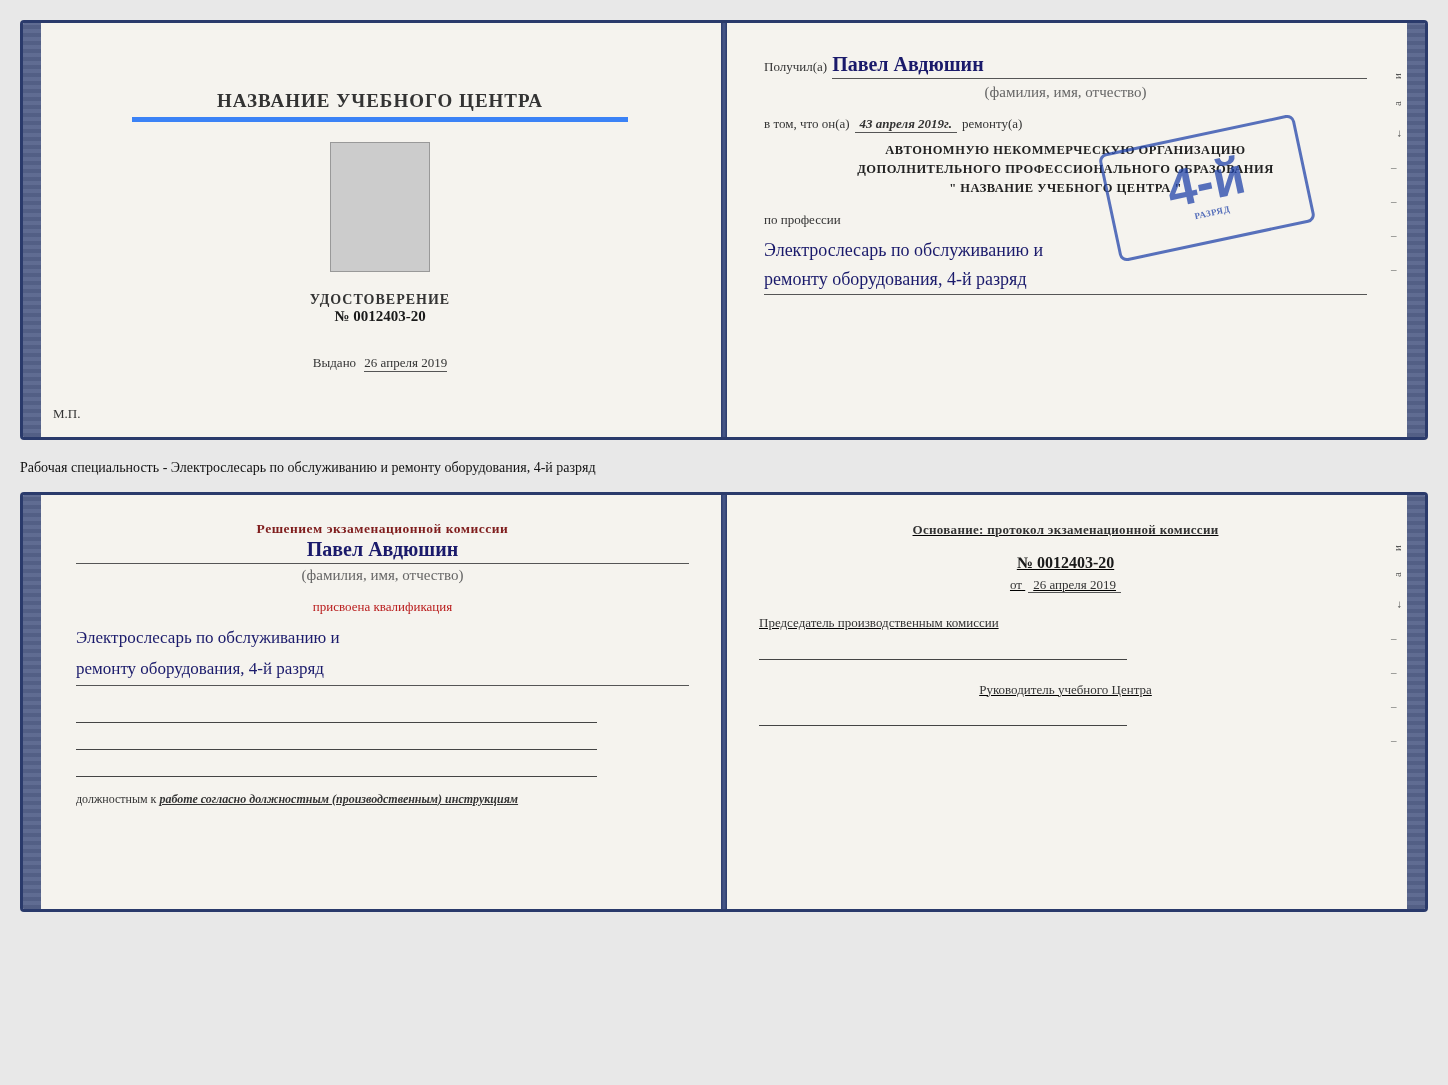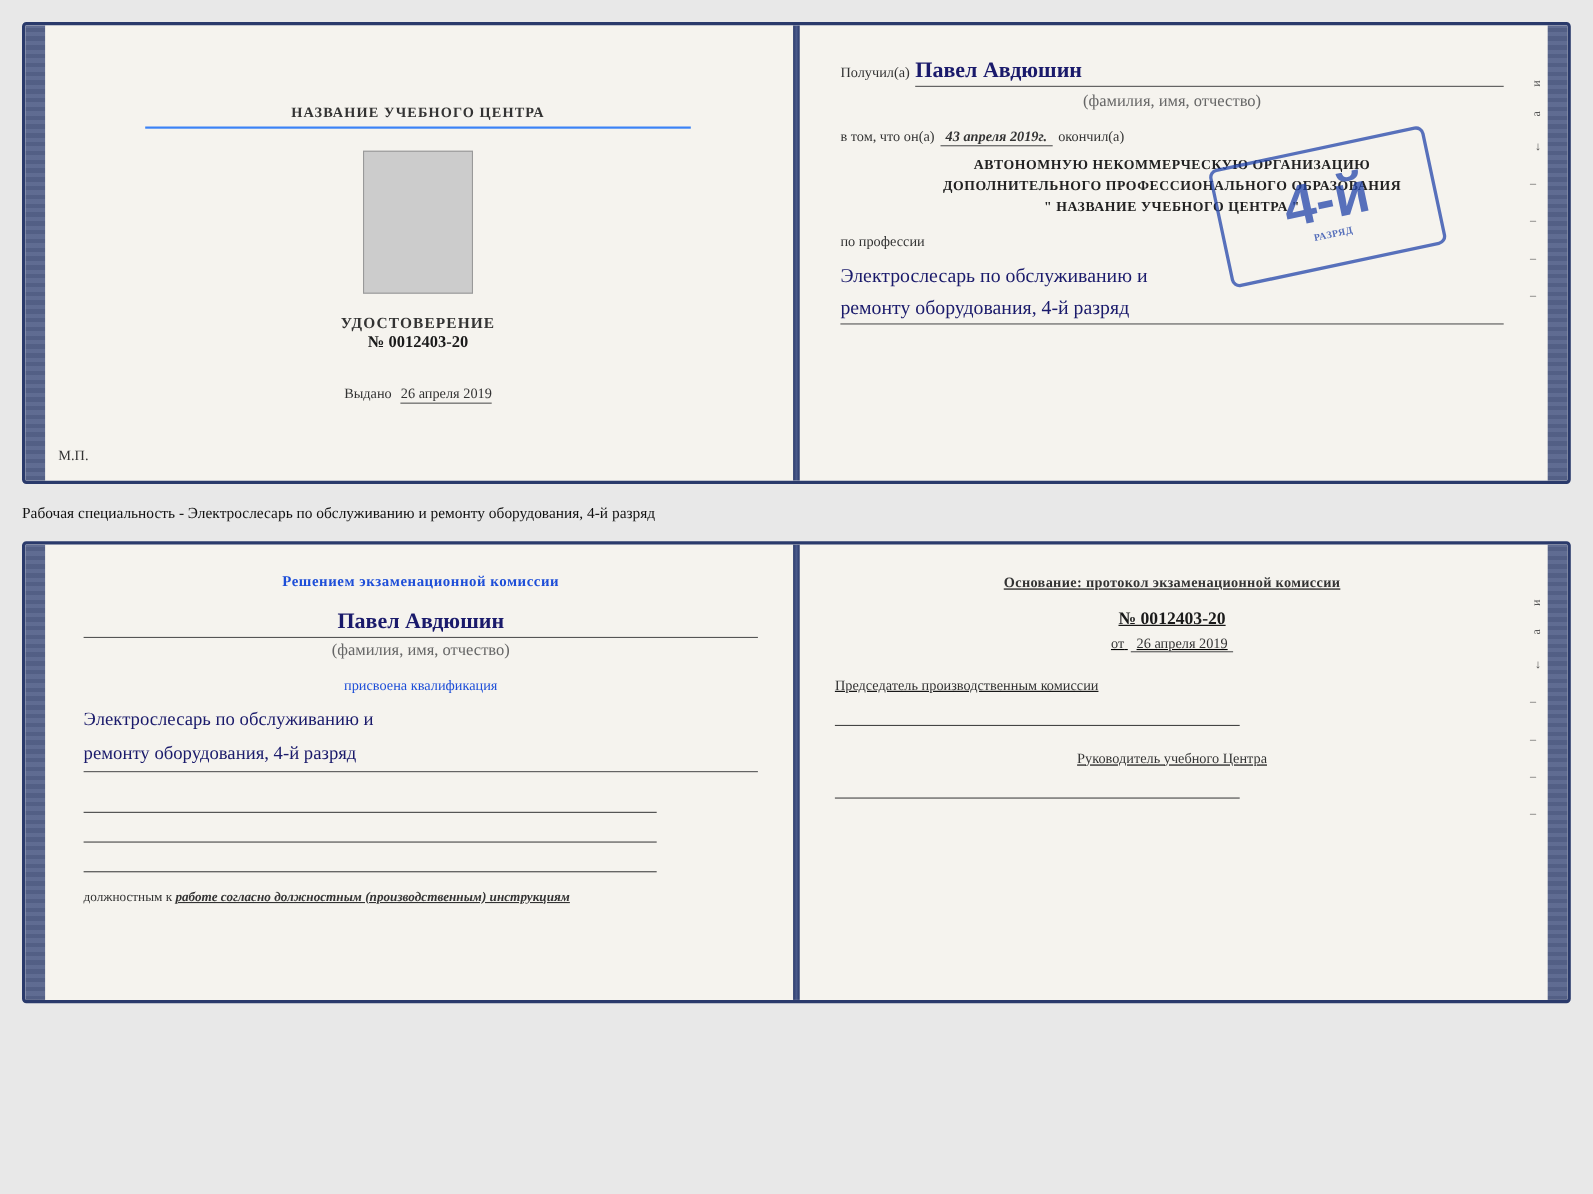--- a/index.html
+++ b/index.html
@@ -85,28 +85,28 @@
     .left-content {
       margin-left: 18px;
       margin-right: 5px;
       display: flex;
       flex-direction: column;
       align-items: center;
       width: 100%;
     }
 
     .training-center-title {
-      font-size: 13px;
+      font-size: 19px;
       font-weight: bold;
       letter-spacing: 1px;
       text-align: center;
       color: #333;
       text-transform: uppercase;
       margin-bottom: 20px;
-      border-bottom: 2px solid #3b82f6;
+      border-bottom: 5px solid #3b82f6;
       padding-bottom: 5px;
       width: 80%;
     }
 
     .photo-placeholder {
       width: 100px;
       height: 130px;
       background: #ccc;
       border: 1px solid #999;
       margin-bottom: 20px;
@@ -294,37 +294,37 @@
       flex: 1;
       padding: 25px 35px;
       position: relative;
     }
 
     .resolution-title {
       font-size: 13.5px;
       font-weight: bold;
       letter-spacing: 0.5px;
       text-align: center;
-      color: #1d4ed8;
-      margin-bottom: 16px;
+      color: #7f1d1d;
+      margin-bottom: 0;
       line-height: 1.4;
     }
 
     .handwritten-name2 {
       font-family: 'Segoe Script', 'Comic Sans MS', cursive;
       font-size: 20px;
       color: #1a1a6b;
       font-weight: bold;
       text-align: center;
       display: block;
     }
 
     .prisvoena {
       font-size: 13px;
-      color: #1d4ed8;
+      color: #b91c1c;
       text-align: center;
       margin-top: 15px;
       margin-bottom: 8px;
     }
 
     .qualification-handwritten {
       font-family: 'Segoe Script', 'Comic Sans MS', cursive;
       font-size: 17px;
       color: #1a1a6b;
       line-height: 1.8;
@@ -479,21 +479,21 @@
       <div class="right-content">
         <div class="poluchil-line">
           <span class="poluchil-label">Получил(а)</span>
           <span class="handwritten-name">Павел Авдюшин</span>
         </div>
         <span class="small-hint">(фамилия, имя, отчество)</span>
 
         <div class="vtom-line">
           <span>в том, что он(а)</span>
           <span class="vtom-date">43 апреля 2019г.</span>
-          <span>окончил(а)</span>
+          <span>ремонту(а)</span>
         </div>
 
         <div class="org-block">
           <div>АВТОНОМНУЮ НЕКОММЕРЧЕСКУЮ ОРГАНИЗАЦИЮ</div>
           <div>ДОПОЛНИТЕЛЬНОГО ПРОФЕССИОНАЛЬНОГО ОБРАЗОВАНИЯ</div>
           <div>" НАЗВАНИЕ УЧЕБНОГО ЦЕНТРА "</div>
         </div>
 
         <div class="po-professii">по профессии</div>
         <div class="profession-handwritten">

